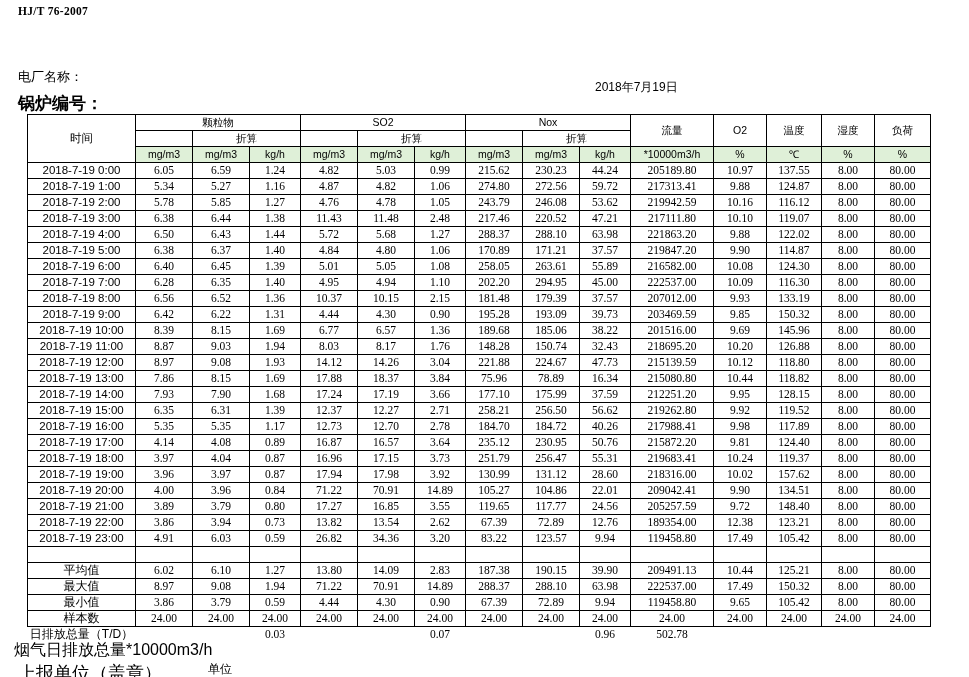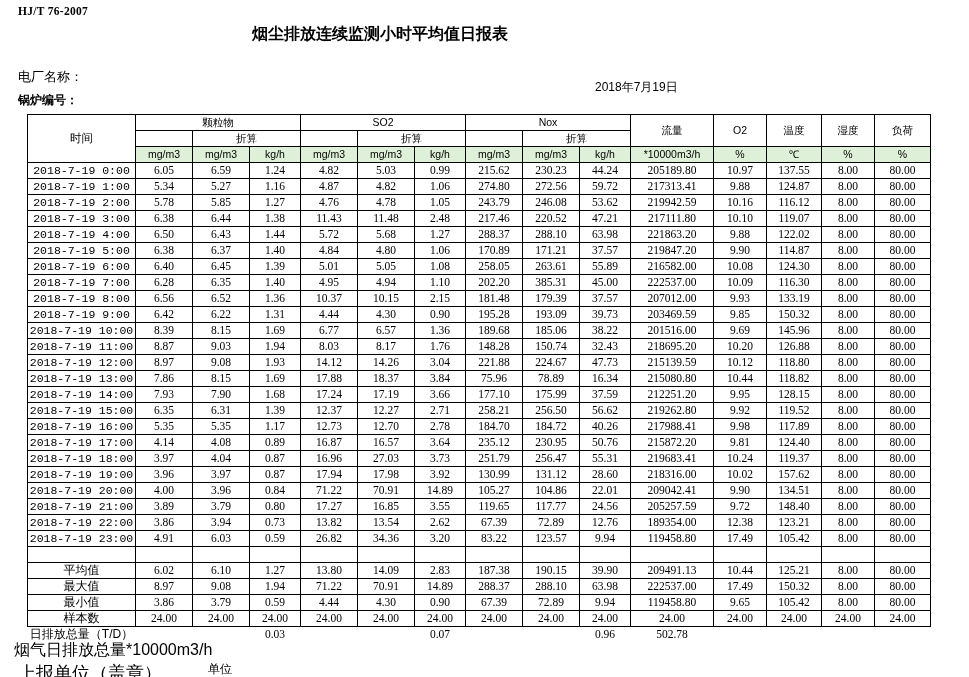--- a/index.html
+++ b/index.html
@@ -44,21 +44,21 @@
     position: absolute;
     left: 18px;
     top: 68px;
     font-size: 13px;
     font-weight: normal;
   }
   .field-boiler {
     position: absolute;
     left: 18px;
     top: 92px;
-    font-size: 12px;
+    font-size: 17px;
     font-weight: bold;
   }
   .field-date {
     position: absolute;
     left: 595px;
     top: 79px;
     font-size: 12px;
   }
   table.report {
     position: absolute;
@@ -84,21 +84,21 @@
     font-size: 10.5px;
   }
   .unit-row td {
     background: #dff0d8;
     height: 15px;
   }
   .time-col {
     width: 107px;
     text-align: right;
     padding-right: 7px;
-    font-family: Liberation Mono, monospace;
+    font-family: Liberation Sans, sans-serif;
     font-size: 11.5px;
   }
   .num {
     font-family: "Liberation Serif", serif;
     font-size: 11.5px;
   }
   .c1 { width: 56px; }
   .c2 { width: 56px; }
   .c3 { width: 50px; }
   .cflow { width: 82px; }
@@ -135,21 +135,20 @@
     padding-right: 7px;
     font-size: 12px;
   }
 </style>
 </head>
 <body>
 
 <div class="doc">
 
   <div class="std-code">HJ/T 76-2007</div>
-  <div class="title">烟尘排放连续监测小时平均值日报表</div>
   <div class="field-plant">电厂名称：</div>
   <div class="field-boiler">锅炉编号：</div>
   <div class="field-date">2018年7月19日</div>
 
   <table class="report">
     <tbody>
       <tr class="grp-head">
         <td rowspan="3" class="time-col" style="text-align:center;padding-right:0;">时间</td>
         <td colspan="3">颗粒物</td>
         <td colspan="3">SO2</td>
@@ -307,21 +306,21 @@
         </tr>
         <tr>
           <td class="time-col">2018-7-19 7:00</td>
           <td class="c1 num">6.28</td>
           <td class="c2 num">6.35</td>
           <td class="c3 num">1.40</td>
           <td class="c1 num">4.95</td>
           <td class="c2 num">4.94</td>
           <td class="c3 num">1.10</td>
           <td class="c1 num">202.20</td>
-          <td class="c2 num">385.31</td>
+          <td class="c2 num">294.95</td>
           <td class="c3 num">45.00</td>
           <td class="cflow num">222537.00</td>
           <td class="co2 num">10.09</td>
           <td class="ctemp num">116.30</td>
           <td class="chum num">8.00</td>
           <td class="cload num">80.00</td>
         </tr>
         <tr>
           <td class="time-col">2018-7-19 8:00</td>
           <td class="c1 num">6.56</td>
@@ -491,21 +490,21 @@
           <td class="ctemp num">124.40</td>
           <td class="chum num">8.00</td>
           <td class="cload num">80.00</td>
         </tr>
         <tr>
           <td class="time-col">2018-7-19 18:00</td>
           <td class="c1 num">3.97</td>
           <td class="c2 num">4.04</td>
           <td class="c3 num">0.87</td>
           <td class="c1 num">16.96</td>
-          <td class="c2 num">27.03</td>
+          <td class="c2 num">17.15</td>
           <td class="c3 num">3.73</td>
           <td class="c1 num">251.79</td>
           <td class="c2 num">256.47</td>
           <td class="c3 num">55.31</td>
           <td class="cflow num">219683.41</td>
           <td class="co2 num">10.24</td>
           <td class="ctemp num">119.37</td>
           <td class="chum num">8.00</td>
           <td class="cload num">80.00</td>
         </tr>

